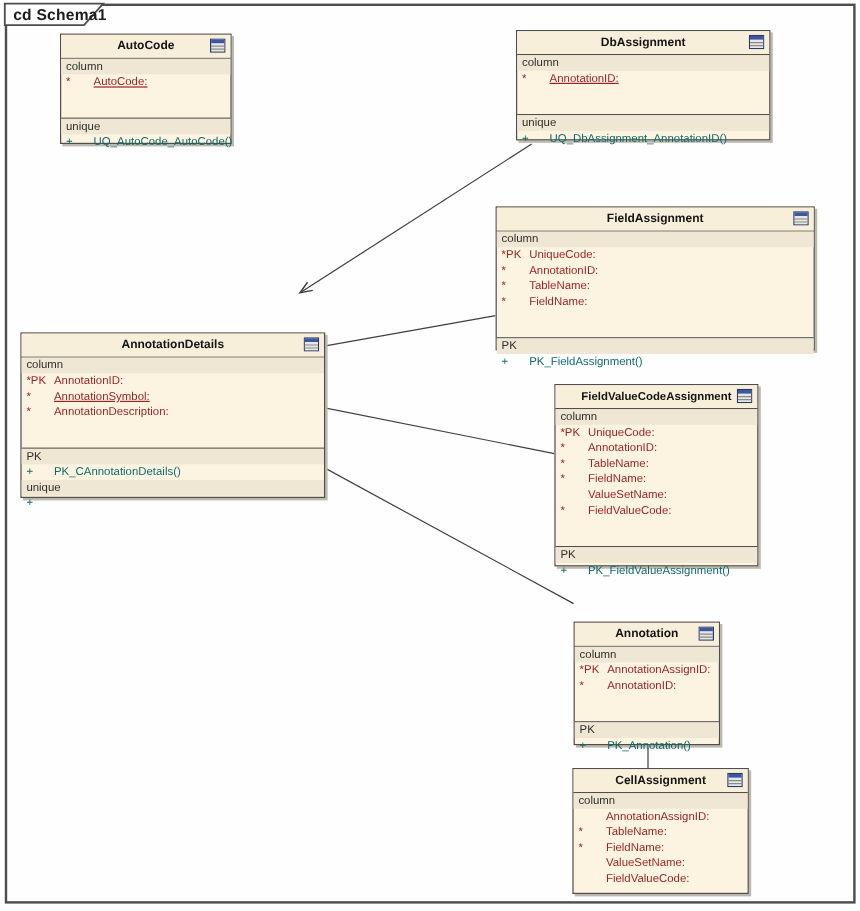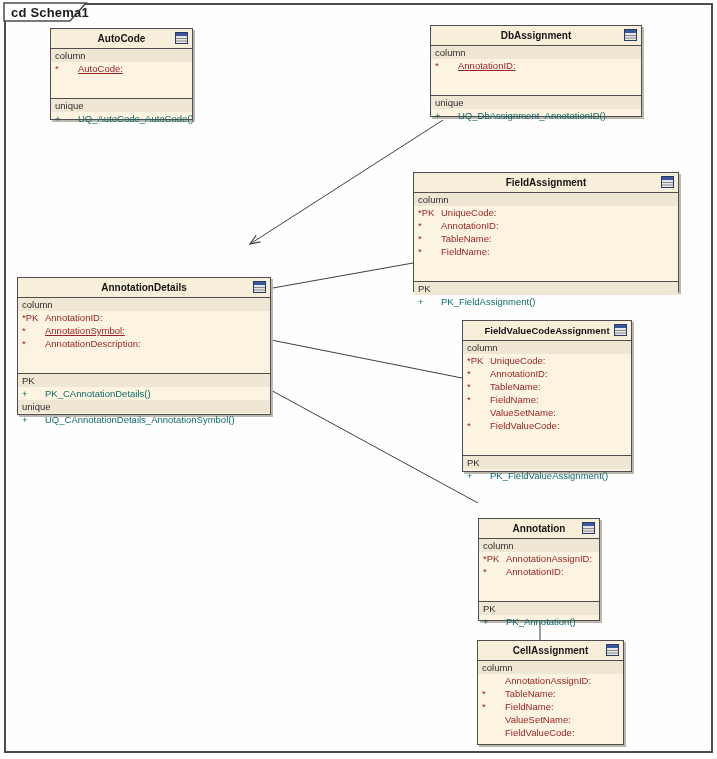--- a/index.html
+++ b/index.html
@@ -160,21 +160,20 @@
     </div>
     <div class="comp">
       <div class="band">PK</div>
       <div class="row">
           <span class="mk op">+</span>
           <span class="tx op">PK_CAnnotationDetails()</span>
         </div>
       <div class="band">unique</div>
       <div class="row">
           <span class="mk op">+</span>
-          <span class="tx op">UQ_CAnnotationDetails_AnnotationSymbol()</span>
         </div>
     </div>
   </div>
 
   <div class="entity" style="left:462px;top:320px;width:170px;height:152px;">
     <div class="e-head">
       <span class="e-title" style="font-size:9.5px;">FieldValueCodeAssignment</span>
       <svg class="tbl-icon" viewBox="0 0 13 12">
           <rect x="0.5" y="0.5" width="12" height="11" fill="#e6e6e6" stroke="#2a3a66"></rect>
           <rect x="1" y="1" width="11" height="3" fill="#3a57a0"></rect>

